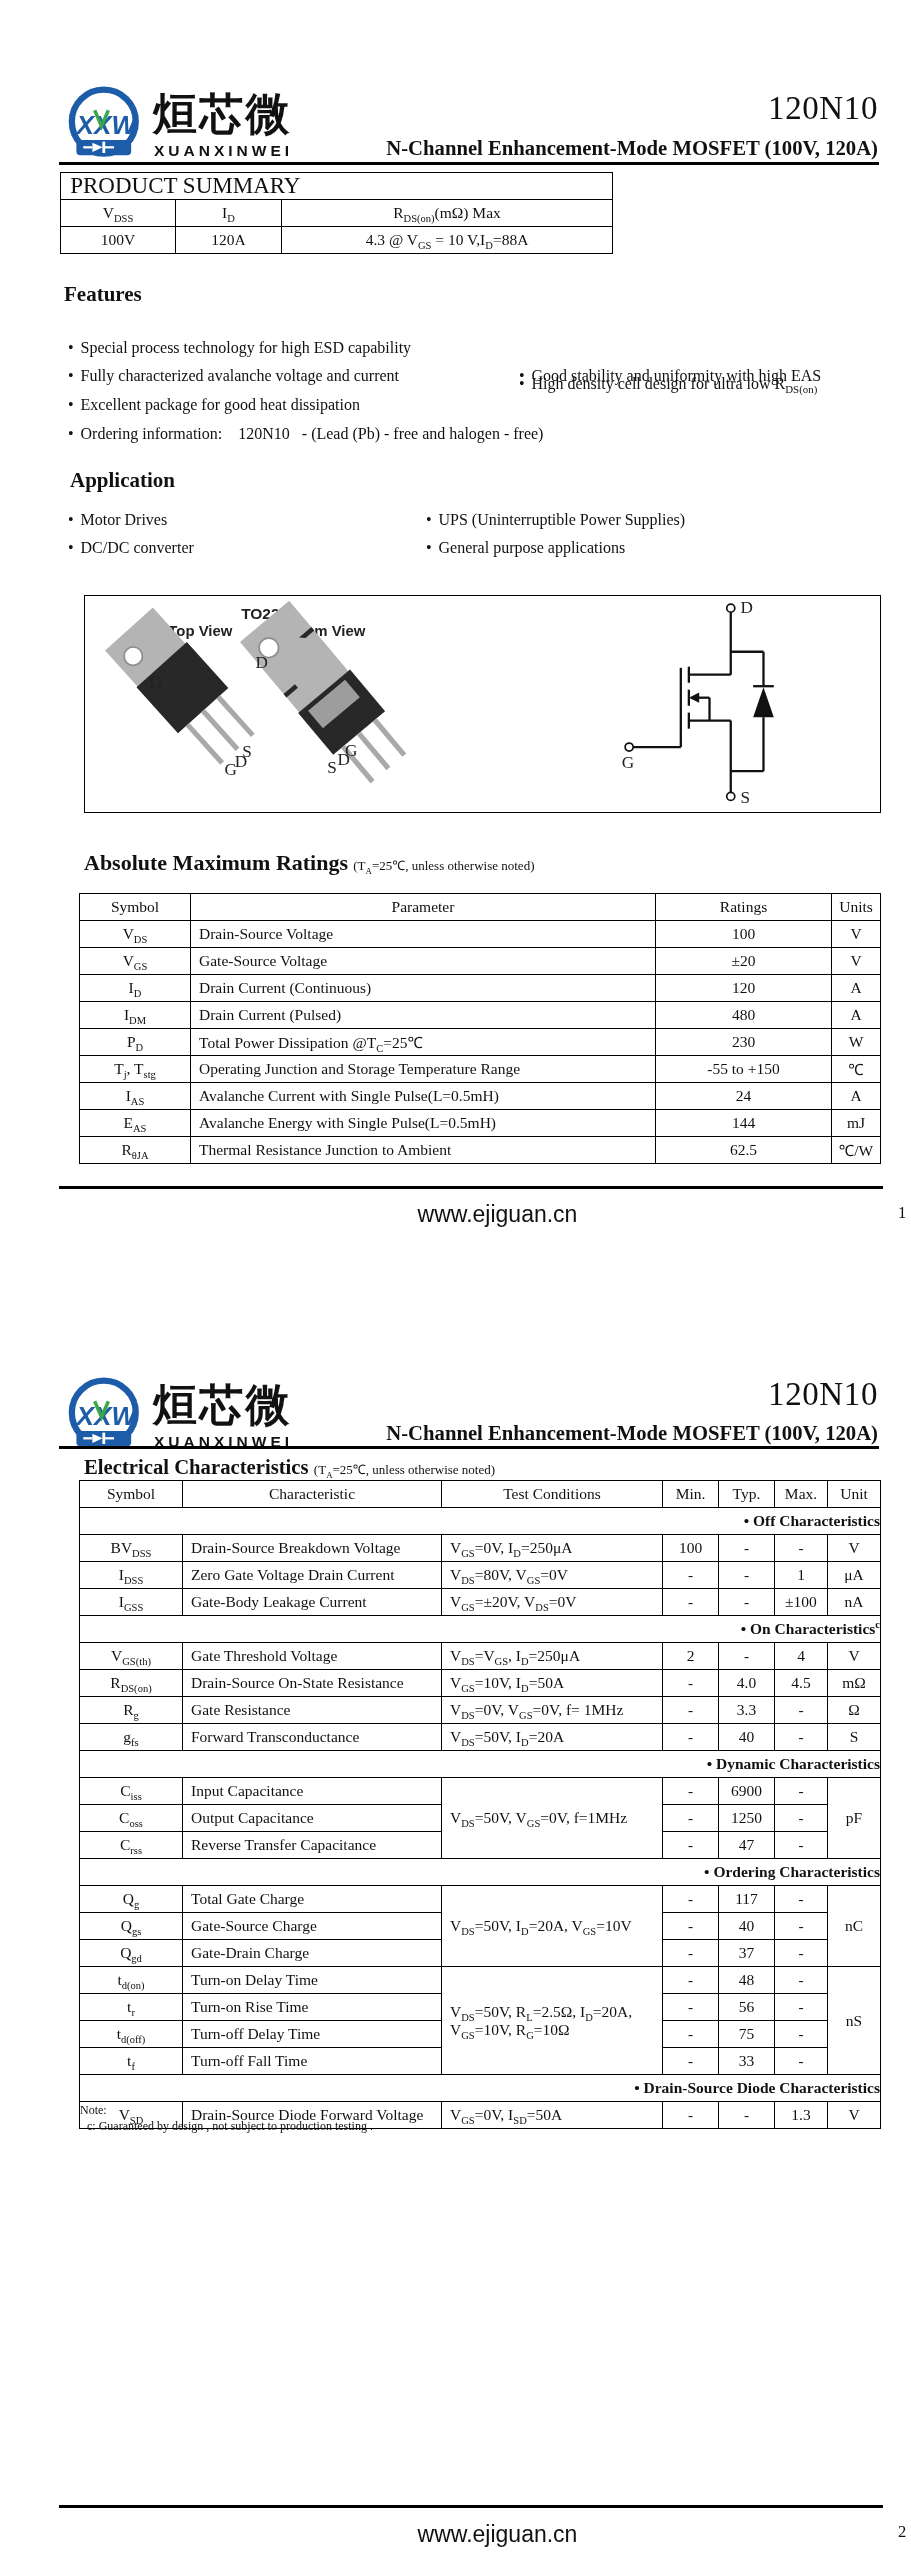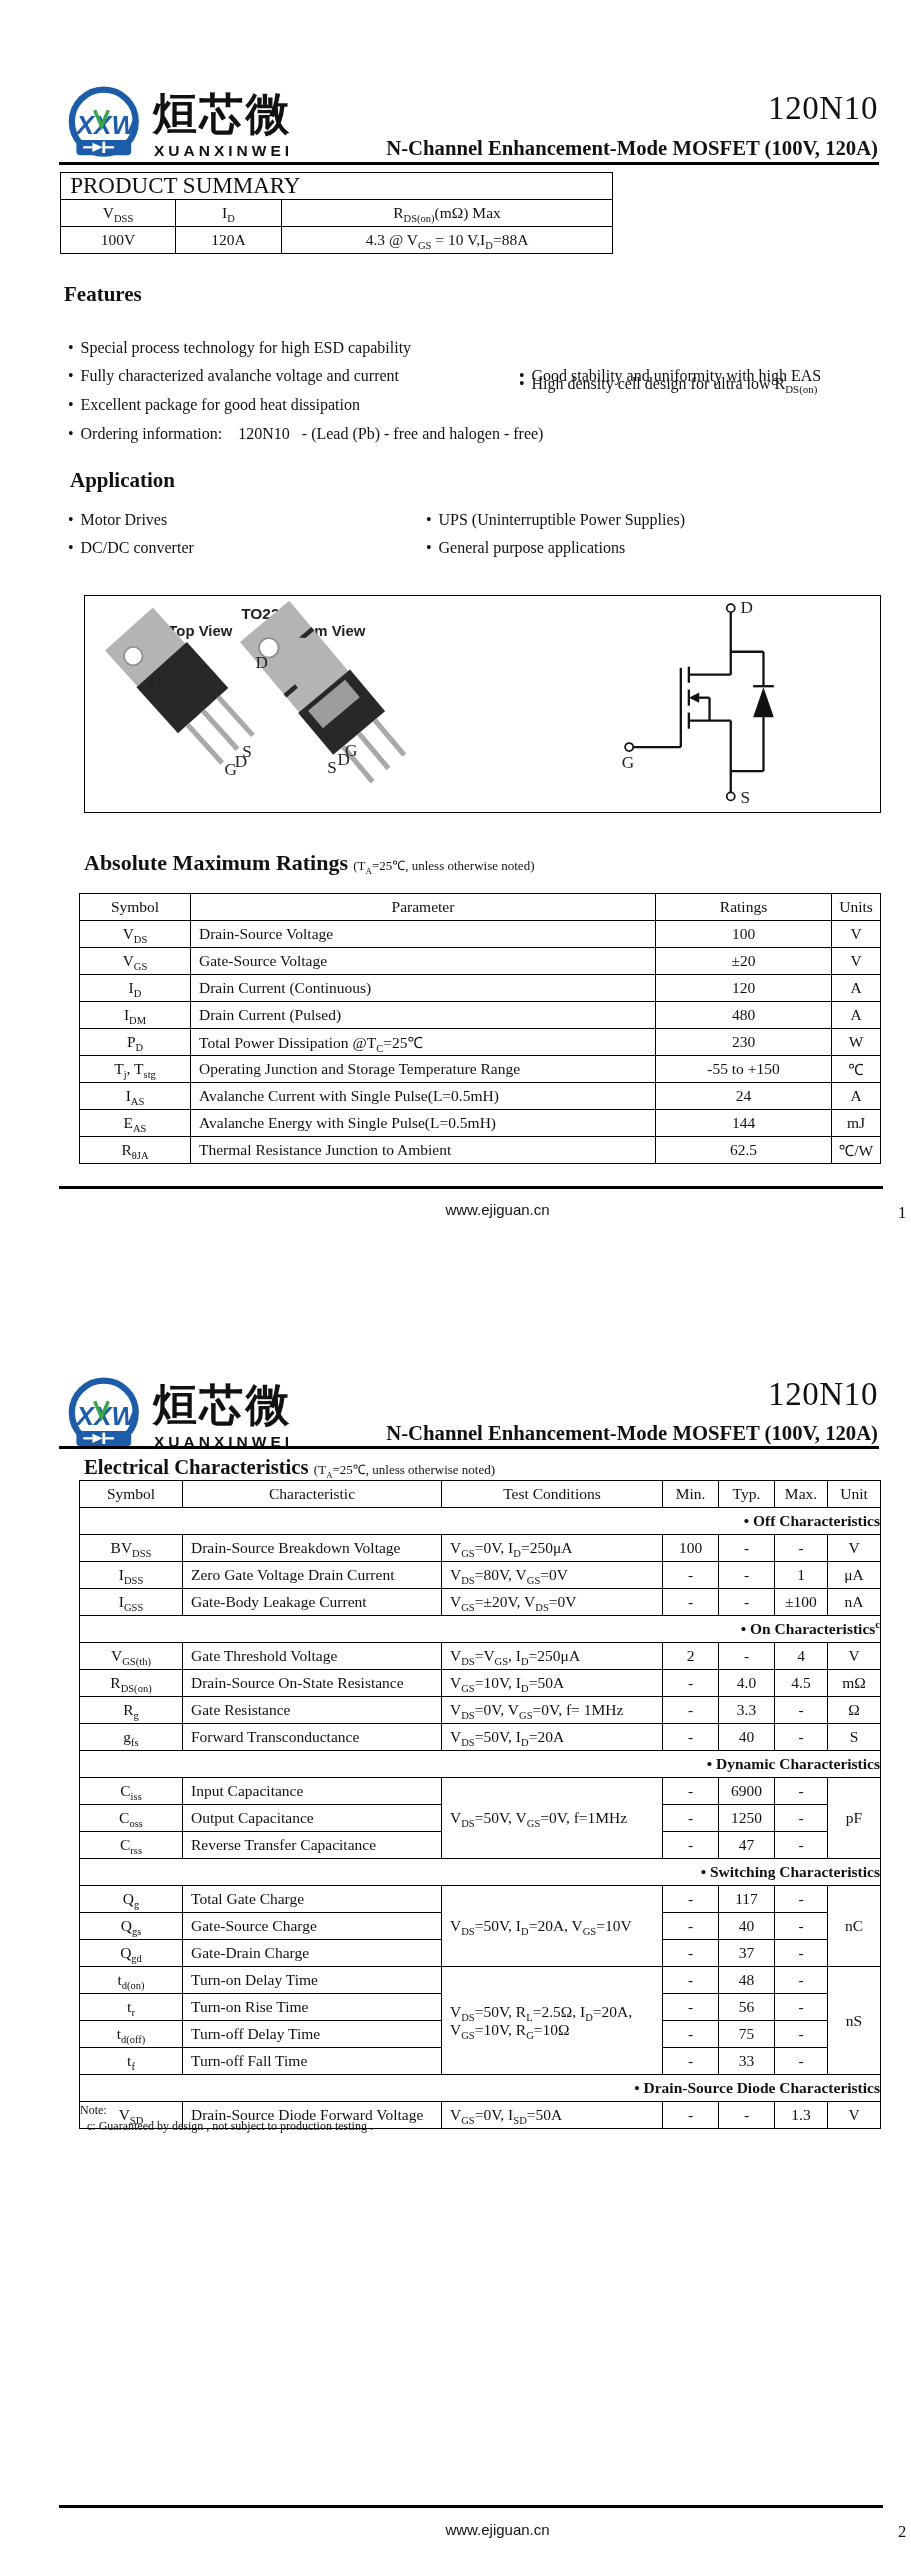--- a/index.html
+++ b/index.html
@@ -19,21 +19,21 @@
   td{border-left:1.1px solid #000;border-right:1.1px solid #000;border-top:1.7px solid #000;border-bottom:1.7px solid #000;
      font-size:15.5px;text-align:center;padding:0;overflow:hidden;}
   td.l{text-align:left;padding-left:8px;}
   td.sec{text-align:right;padding-left:8px;font-weight:bold;}
   sub{font-size:68%;line-height:0;}
   sup{font-size:68%;line-height:0;}
   .ps td{height:26px;}
   .ps td.ps-title{font-size:23px;text-align:left;padding-left:9.2px;height:24px;}
   .amr td{height:26px;}
   .ec td{height:26px;}
-  .footer-site{position:absolute;font-family:"Liberation Sans",sans-serif;font-size:15px;text-align:center;}
+  .footer-site{position:absolute;font-family:"Liberation Sans",sans-serif;font-size:23px;text-align:center;}
   .footer-page{position:absolute;font-size:16.6px;}
   .pkg-box{position:absolute;border:1.7px solid #000;background:#fff;}
   .note-label{position:absolute;font-size:12px;}
   .note-text{position:absolute;font-size:12px;}
   svg text{font-family:"Liberation Sans",sans-serif;}
   svg text.serif{font-family:"Liberation Serif",serif;}
 </style>
 </head>
 <body>
 
@@ -374,21 +374,21 @@
         <td>-</td>
       </tr>
       <tr>
         <td>C<sub>rss</sub></td>
         <td class="l">Reverse Transfer Capacitance</td>
         <td>-</td>
         <td>47</td>
         <td>-</td>
       </tr>
       <tr>
-            <td class="sec" colspan="7">• Switching Characteristics</td>
+            <td class="sec" colspan="7">• Ordering Characteristics</td>
           </tr>
       <tr>
         <td>Q<sub>g</sub></td>
         <td class="l">Total Gate Charge</td>
         <td class="l" rowspan="3">V<sub>DS</sub>=50V, I<sub>D</sub>=20A, V<sub>GS</sub>=10V</td>
         <td>-</td>
         <td>117</td>
         <td>-</td>
         <td rowspan="3">nC</td>
       </tr>

